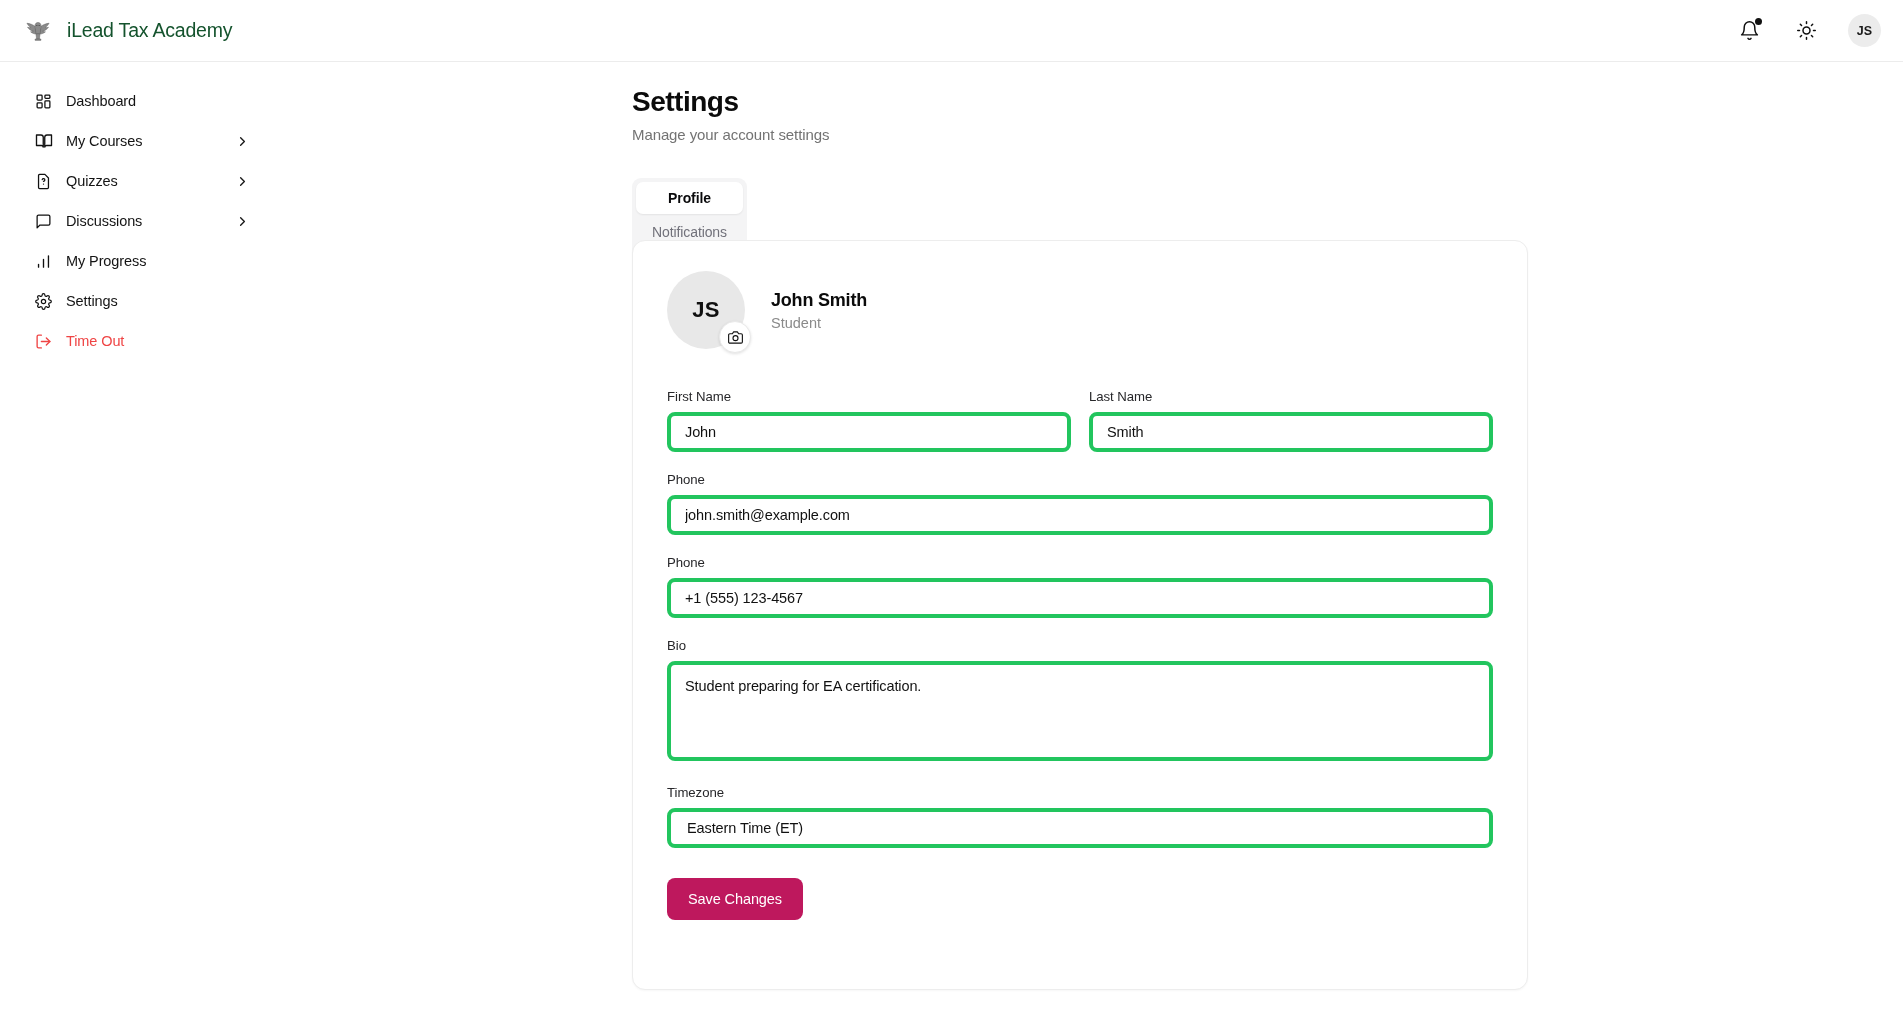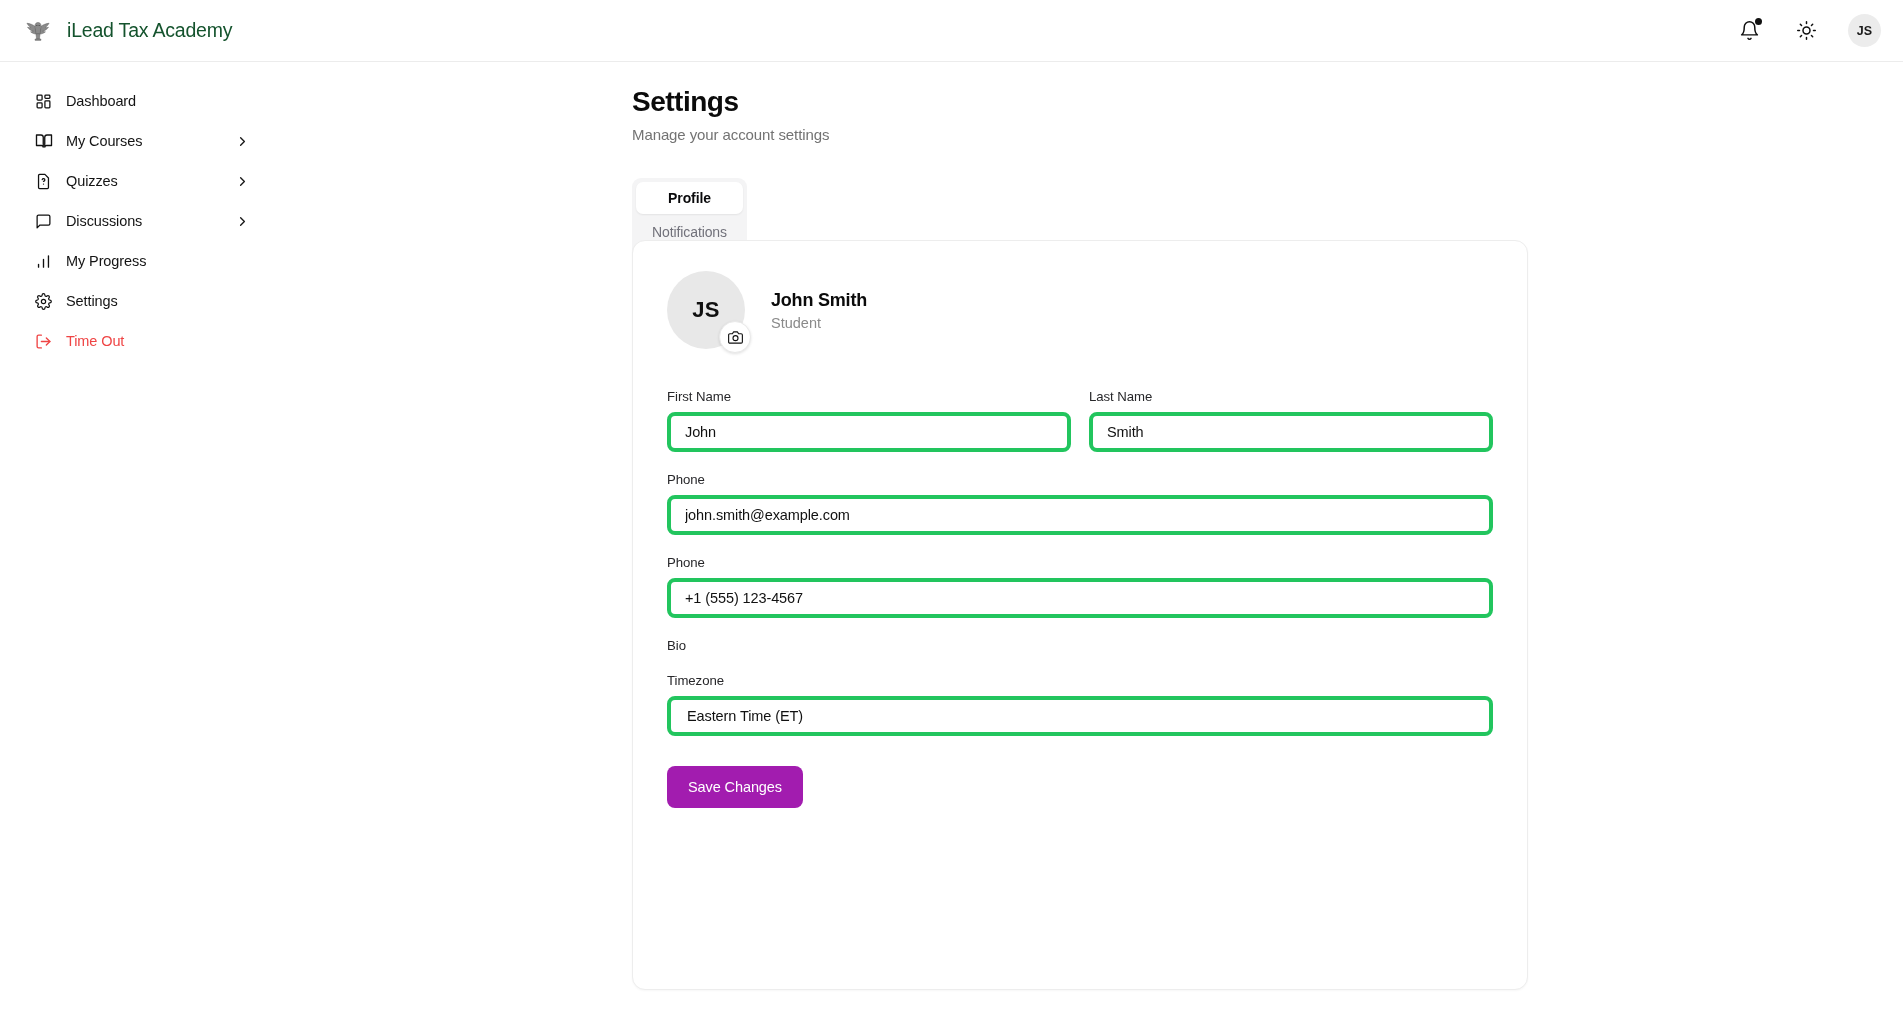--- a/index.html
+++ b/index.html
@@ -135,21 +135,21 @@
     font-size: 14.5px; letter-spacing: -0.1px;
     padding: 0 14px; height: 40px; outline: none;
   }
   .textarea { height: 100px; padding: 11px 14px; resize: none; line-height: 1.45; }
   .select { -webkit-appearance: none; appearance: none; padding-left: 16px; }
   .row2 { display: flex; gap: 18px; }
   .row2 .field { flex: 1; margin-bottom: 20px; }
 
   .save-btn {
     margin-top: 10px;
-    background: #a21caf; color: #ffffff;
+    background: #be185d; color: #ffffff;
     border: none; border-radius: 8px;
     font-family: "Liberation Sans", sans-serif;
     font-size: 14.5px; font-weight: 400;
     padding: 0 21px; height: 42px; cursor: pointer;
     letter-spacing: -0.1px;
   }
 </style>
 </head>
 <body>
 
@@ -326,20 +326,21 @@
       <input class="input" type="text" value="john.smith@example.com" style="">
     </div>
 
     <div class="field">
       <label class="field-label">Phone</label>
       <input class="input" type="text" value="+1 (555) 123-4567" style="">
     </div>
 
     <div class="field">
       <label class="field-label">Bio</label>
+      <textarea class="textarea" style="">Student preparing for EA certification.</textarea>
     </div>
 
     <div class="field">
       <label class="field-label">Timezone</label>
       <select class="select"><option value="Eastern Time (ET)">Eastern Time (ET)</option><option value="Central Time (CT)">Central Time (CT)</option><option value="Mountain Time (MT)">Mountain Time (MT)</option><option value="Pacific Time (PT)">Pacific Time (PT)</option></select>
     </div>
 
     <button class="save-btn">Save Changes</button>
   </section>
 </main>

